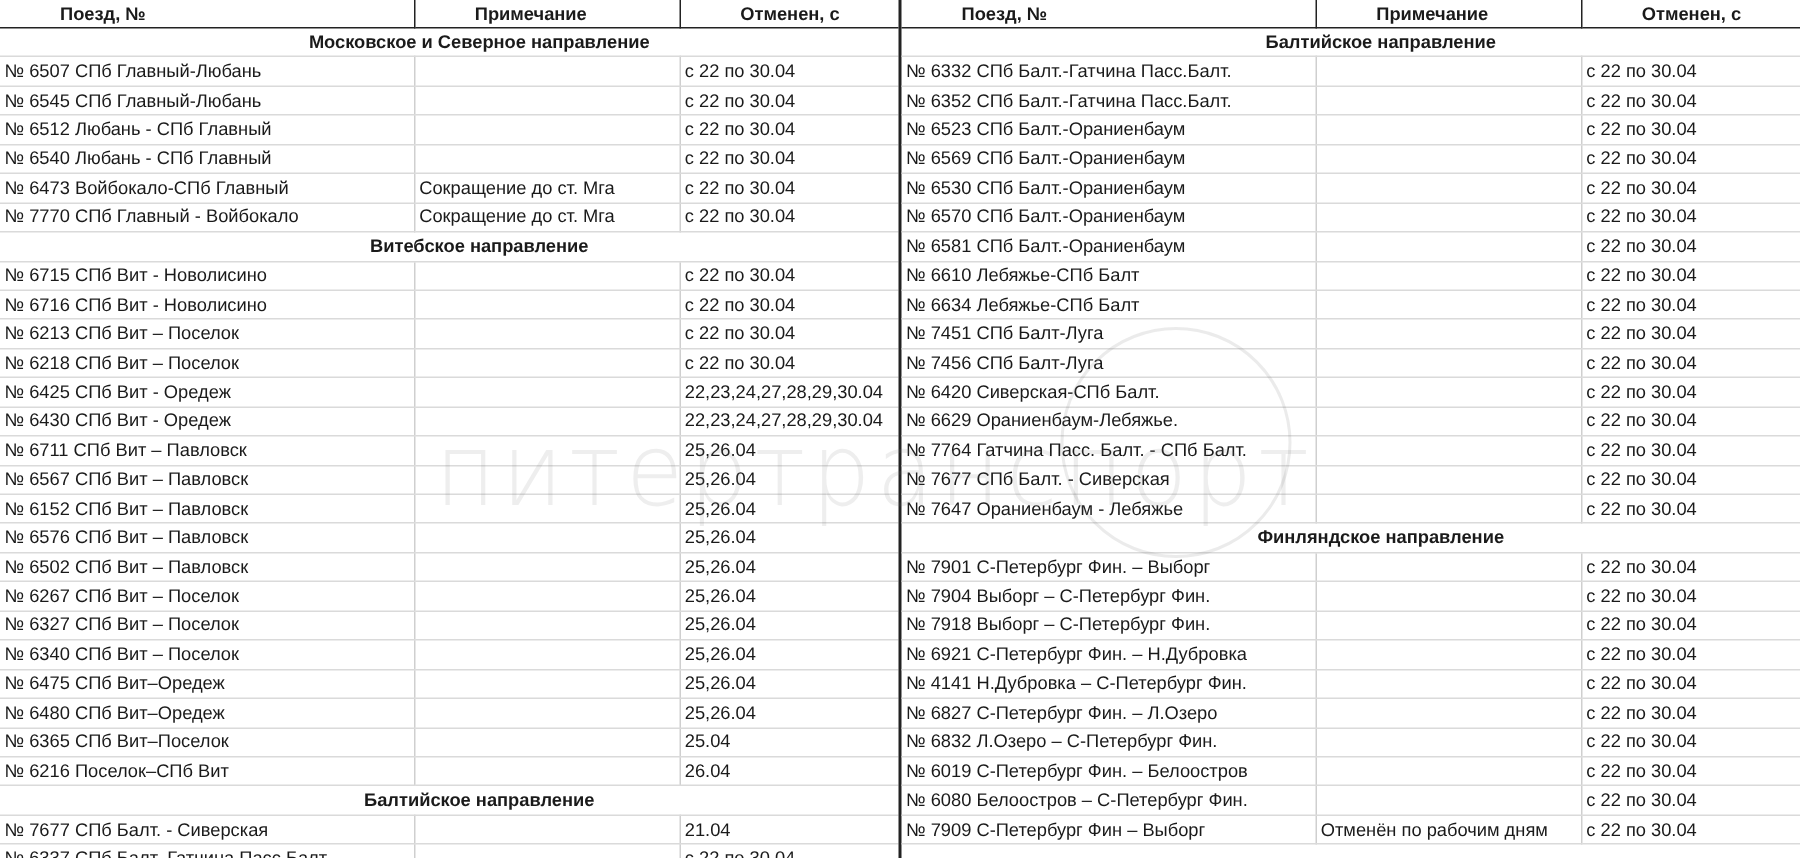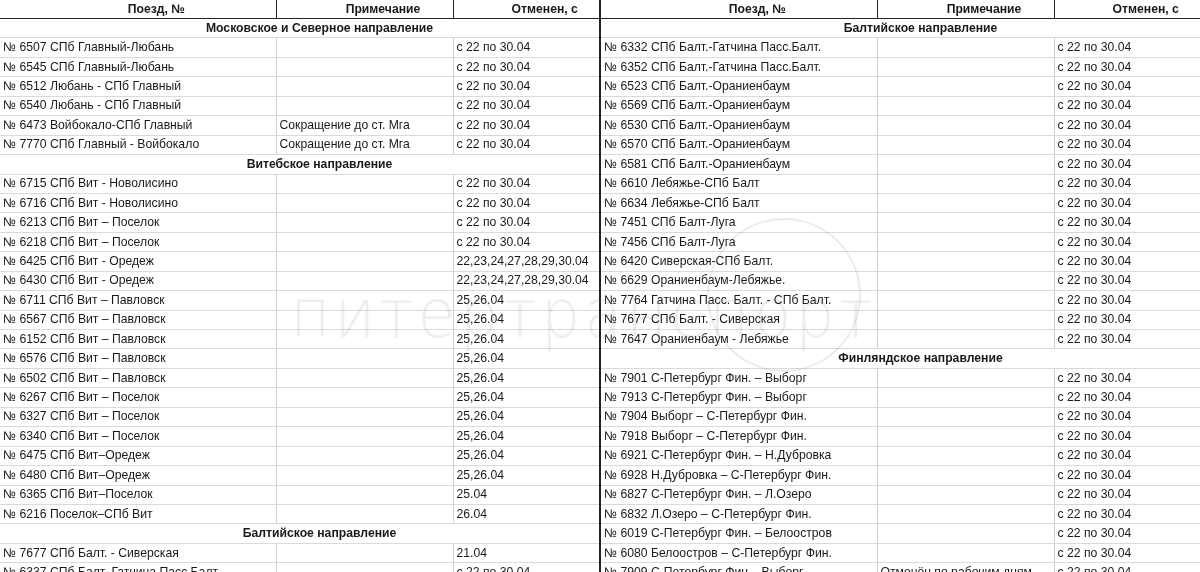--- a/index.html
+++ b/index.html
@@ -5,21 +5,21 @@
     html, body { margin: 0; padding: 0; background: #ffffff; }
     body { width: 1200px; height: 572px; overflow: hidden; position: relative;
            font-family: "Liberation Sans", "DejaVu Sans", sans-serif; font-size: 12.2px; color: #1a1a1a; }
     .sheet { position: absolute; top: 0; left: 0; width: 1200px; height: 572px; display: flex; }
     .half { position: relative; height: 572px; }
     .half.left { width: 599px; }
     .half.right { width: 601px; border-left: 2px solid #222; box-sizing: border-box; }
     table { border-collapse: collapse; table-layout: fixed; width: 100%; }
     td, th { height: 18.45px; padding: 0 3px; white-space: nowrap; overflow: hidden;
              border-right: 1px solid #cfcfcf; border-bottom: 1px solid #dadada; line-height: 17px; }
-    th { font-weight: bold; text-align: center; border-bottom: 1.5px solid #222; border-right: 1px solid #222; height: 18px; padding-left: 40px; }
+    th { font-weight: bold; text-align: left; border-bottom: 1.5px solid #222; border-right: 1px solid #222; height: 18px; padding-left: 40px; }
     tr.section td { text-align: center; font-weight: bold; border-right: none; padding-left: 43px; }
     col.c1 { width: 276px; }
     col.c2 { width: 177px; }
     col.c3 { width: auto; }
     .half.right col.c1 { width: 276px; }
     .half.right col.c2 { width: 177px; }
     .watermark { position: absolute; left: 290px; top: 283px; font-size: 62px; letter-spacing: 4px;
                  font-family: "DejaVu Sans", sans-serif; font-weight: 200; color: rgba(120,120,120,0.13);
                  pointer-events: none; line-height: 1; transform: scaleY(1.08); }
     .wm-circle { position: absolute; left: 707px; top: 218px; width: 150px; height: 150px;
@@ -286,41 +286,36 @@
           </tr>
           <tr class="section">
             <td colspan="3">Финляндское направление</td>
           </tr>
           <tr>
             <td>№ 7901 С-Петербург Фин. – Выборг</td>
             <td></td>
             <td style="border-right: none;">с 22 по 30.04</td>
           </tr>
           <tr>
-            <td>№ 7913 С-Петербург Фин. – Выборг</td>
-            <td></td>
-            <td style="border-right: none;">с 22 по 30.04</td>
-          </tr>
-          <tr>
             <td>№ 7904 Выборг – С-Петербург Фин.</td>
             <td></td>
             <td style="border-right: none;">с 22 по 30.04</td>
           </tr>
           <tr>
             <td>№ 7918 Выборг – С-Петербург Фин.</td>
             <td></td>
             <td style="border-right: none;">с 22 по 30.04</td>
           </tr>
           <tr>
             <td>№ 6921 С-Петербург Фин. – Н.Дубровка</td>
             <td></td>
             <td style="border-right: none;">с 22 по 30.04</td>
           </tr>
           <tr>
-            <td>№ 6928 Н.Дубровка – С-Петербург Фин.</td>
+            <td>№ 4141 Н.Дубровка – С-Петербург Фин.</td>
             <td></td>
             <td style="border-right: none;">с 22 по 30.04</td>
           </tr>
           <tr>
             <td>№ 6827 С-Петербург Фин. – Л.Озеро</td>
             <td></td>
             <td style="border-right: none;">с 22 по 30.04</td>
           </tr>
           <tr>
             <td>№ 6832 Л.Озеро – С-Петербург Фин.</td>

